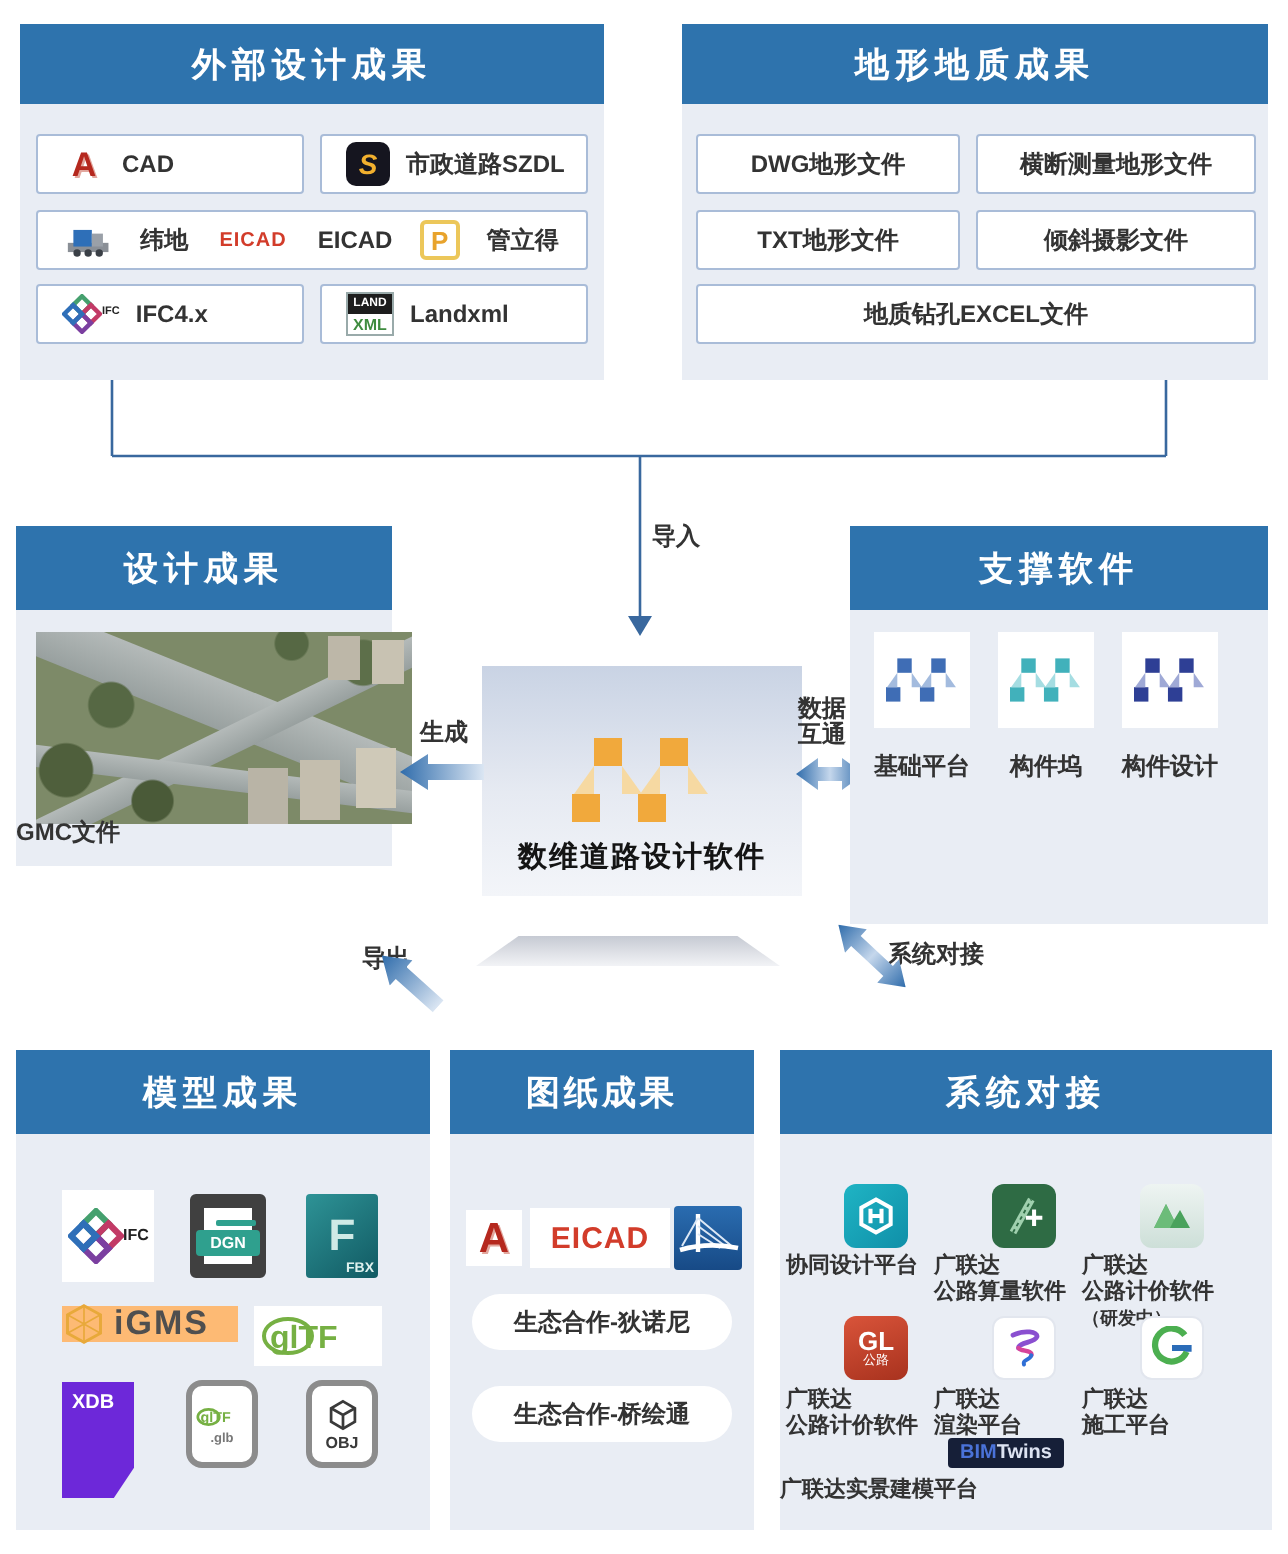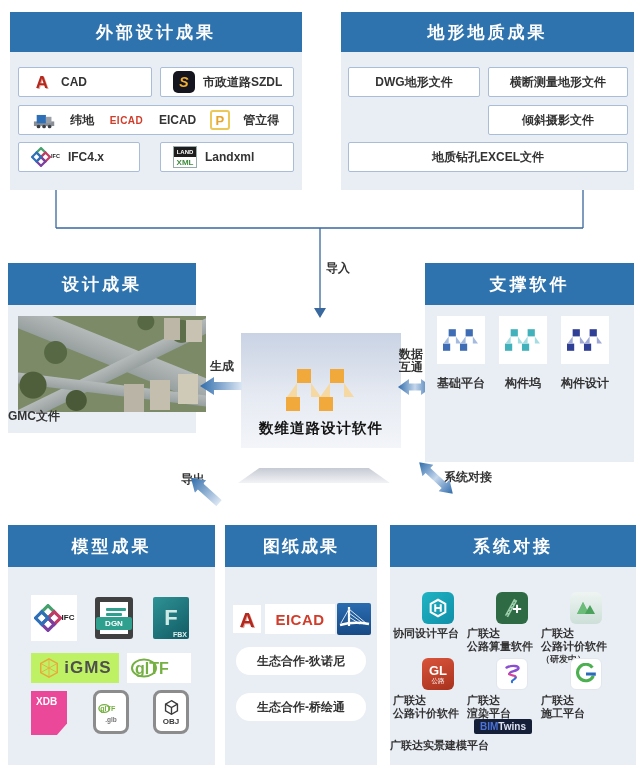--- a/index.html
+++ b/index.html
@@ -22,32 +22,32 @@
 .ic-eicadtxt{color:#d23c2a;font-weight:800;font-size:10px;letter-spacing:.5px;background:#fff;padding:1px 2px}
 .ic-guanp{width:20px;height:20px;background:#fff;border:2px solid #ecc75a;border-radius:3px;display:flex;align-items:center;justify-content:center}
 .ic-guanp b{color:#e8a32c;font-size:13px;font-weight:800}
 .ic-land{width:24px;height:22px;border:1px solid #9aa;background:#fff;display:flex;flex-direction:column;align-items:stretch;text-align:center}
 .ic-land .lt{background:#1d1d1d;color:#fff;font-size:6px;font-weight:bold;line-height:10px}
 .ic-land .lx{color:#3f8c3f;font-size:8px;font-weight:800;line-height:11px}
 .bs-wrap{display:flex;flex-direction:row;align-items:center;line-height:1}
 .bs-wrap .bstxt{font-size:5.5px;font-weight:800;color:#222;margin-top:-1px}
 .tile{position:absolute;background:#fff;display:flex;align-items:center;justify-content:center}
 
-.ic-dgn{position:absolute;width:38px;height:42px;background:#fff;border:5px solid #404040;border-radius:3px}
+.ic-dgn{position:absolute;width:38px;height:42px;background:#fff;border:7px solid #404040;border-radius:3px}
 .ic-dgn i{position:absolute;left:6px;height:3px;background:#2fa08e;border-radius:1px}
 .ic-dgn .bn{position:absolute;left:-4px;right:-4px;bottom:4px;height:13px;background:#2fa08e;color:#fff;
            font-size:8px;font-weight:800;display:flex;align-items:center;justify-content:center;border-radius:2px}
 .ic-fbx{position:absolute;width:36px;height:42px;background:linear-gradient(140deg,#2e9396,#115a63);
         display:flex;align-items:center;justify-content:center;border-radius:2px}
 .ic-fbx b{color:#cfeae6;font-size:22px;font-weight:800}
 .ic-fbx .fb{position:absolute;right:2px;bottom:1px;color:#dff1ee;font-size:7px;font-weight:bold}
-.ic-igms{position:absolute;width:88px;height:30px;background:#bef264;display:flex;align-items:center;justify-content:center;gap:4px}
+.ic-igms{position:absolute;width:88px;height:18px;background:#fdba74;display:flex;align-items:center;gap:4px}
 .ic-igms b{color:#4f4f4f;font-size:17px;font-weight:bold;letter-spacing:1px}
 .ic-gltf{position:absolute;background:#fff;display:flex;align-items:center;justify-content:center}
-.ic-xdb{position:absolute;width:36px;height:44px;background:#ec4899;color:#fff;font-size:10px;font-weight:800;
+.ic-xdb{position:absolute;width:36px;height:58px;background:#6d28d9;color:#fff;font-size:10px;font-weight:800;
         padding:5px 0 0 5px;clip-path:polygon(0 0,100% 0,100% 74%,72% 100%,0 100%)}
 .file{position:absolute;width:36px;height:44px;background:#fff;border:3px solid #8c8c8c;border-radius:8px;
       display:flex;flex-direction:column;align-items:center;justify-content:center;gap:1px}
 .file .cap{font-size:6.5px;font-weight:bold;color:#777}
 .file .cap2{font-size:8px;font-weight:800;color:#3a3a3a}
 
 .app{position:absolute;width:32px;height:32px;border-radius:6px;display:flex;align-items:center;justify-content:center;flex-direction:column}
 .app.teal{background:linear-gradient(135deg,#1fb4c4,#0f8fa8)}
 .app.dgreen{background:#2e6b44}
 .app.lgreen{background:linear-gradient(180deg,#eef4f2,#cddfd8)}
@@ -122,21 +122,21 @@
           <circle cx="18" cy="15.5" r="2" fill="#3a3f46"></circle>
       </svg>
       <span>纬地</span>
       <span class="ic-eicadtxt">EICAD</span>
       <span>EICAD</span>
       <span class="ic-guanp">
           <b>P</b>
         </span>
       <span>管立得</span>
     </div>
-    <div class="item iconrow" style="left:8px;top:130px;width:122px">
+    <div class="item iconrow" style="left:8px;top:130px;width:134px">
       <span class="bs-wrap">
         <svg width="20" height="20" viewBox="0 0 36 36" fill="none" stroke-width="4">
           <path d="M18 2 L26 10 L18 18 L10 10 Z" stroke="#45a06e"></path>
           <path d="M26 10 L34 18 L26 26 L18 18 Z" stroke="#c23a66"></path>
           <path d="M18 18 L26 26 L18 34 L10 26 Z" stroke="#7b3fa0"></path>
           <path d="M10 10 L18 18 L10 26 L2 18 Z" stroke="#2f6fb8"></path>
         </svg>
         <span class="bstxt">IFC</span>
       </span>
       <span>IFC4.x</span>
@@ -147,20 +147,21 @@
           <span class="lx">XML</span>
       </span>
       <span>Landxml</span>
     </div>
   </section>
 
   <section class="panel" style="left:341px;top:12px;width:293px;height:178px">
     <div class="hdr">地形地质成果</div>
     <div class="item center" style="left:7px;top:55px;width:132px">DWG地形文件</div>
     <div class="item center" style="left:147px;top:55px;width:140px">横断测量地形文件</div>
+    <div class="item center" style="left:7px;top:93px;width:132px">TXT地形文件</div>
     <div class="item center" style="left:147px;top:93px;width:140px">倾斜摄影文件</div>
     <div class="item center" style="left:7px;top:130px;width:280px">地质钻孔EXCEL文件</div>
   </section>
 
   <section class="panel" style="left:8px;top:263px;width:188px;height:170px">
     <div class="hdr" style="height:42px">设计成果</div>
     <div class="photo">
       <div class="rd" style="width:240px;height:24px;left:-24px;top:26px;transform:rotate(22deg)"></div>
       <div class="rd" style="width:240px;height:14px;left:-16px;top:44px;transform:rotate(-26deg)"></div>
       <div class="rd" style="width:220px;height:11px;left:-8px;bottom:16px;transform:rotate(7deg)"></div>

